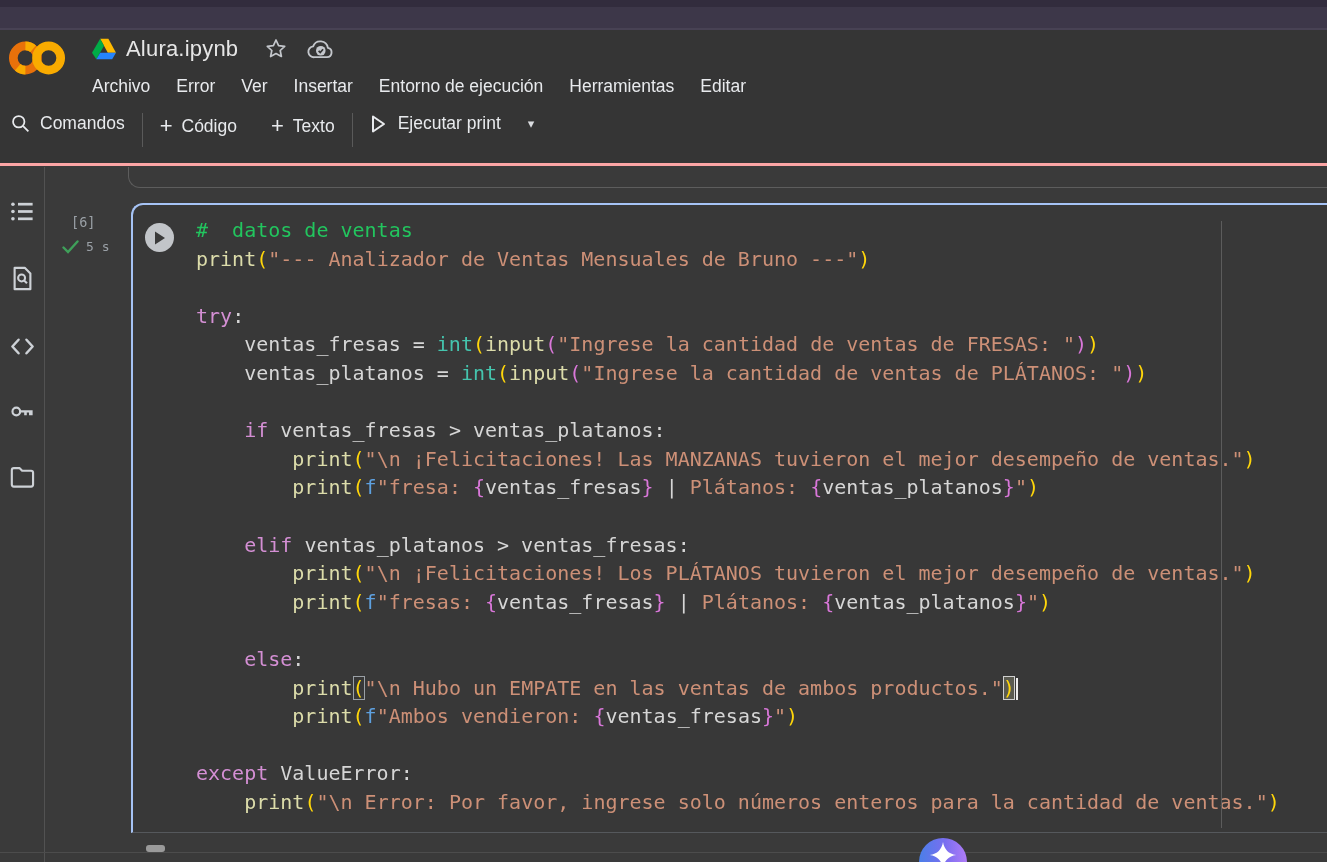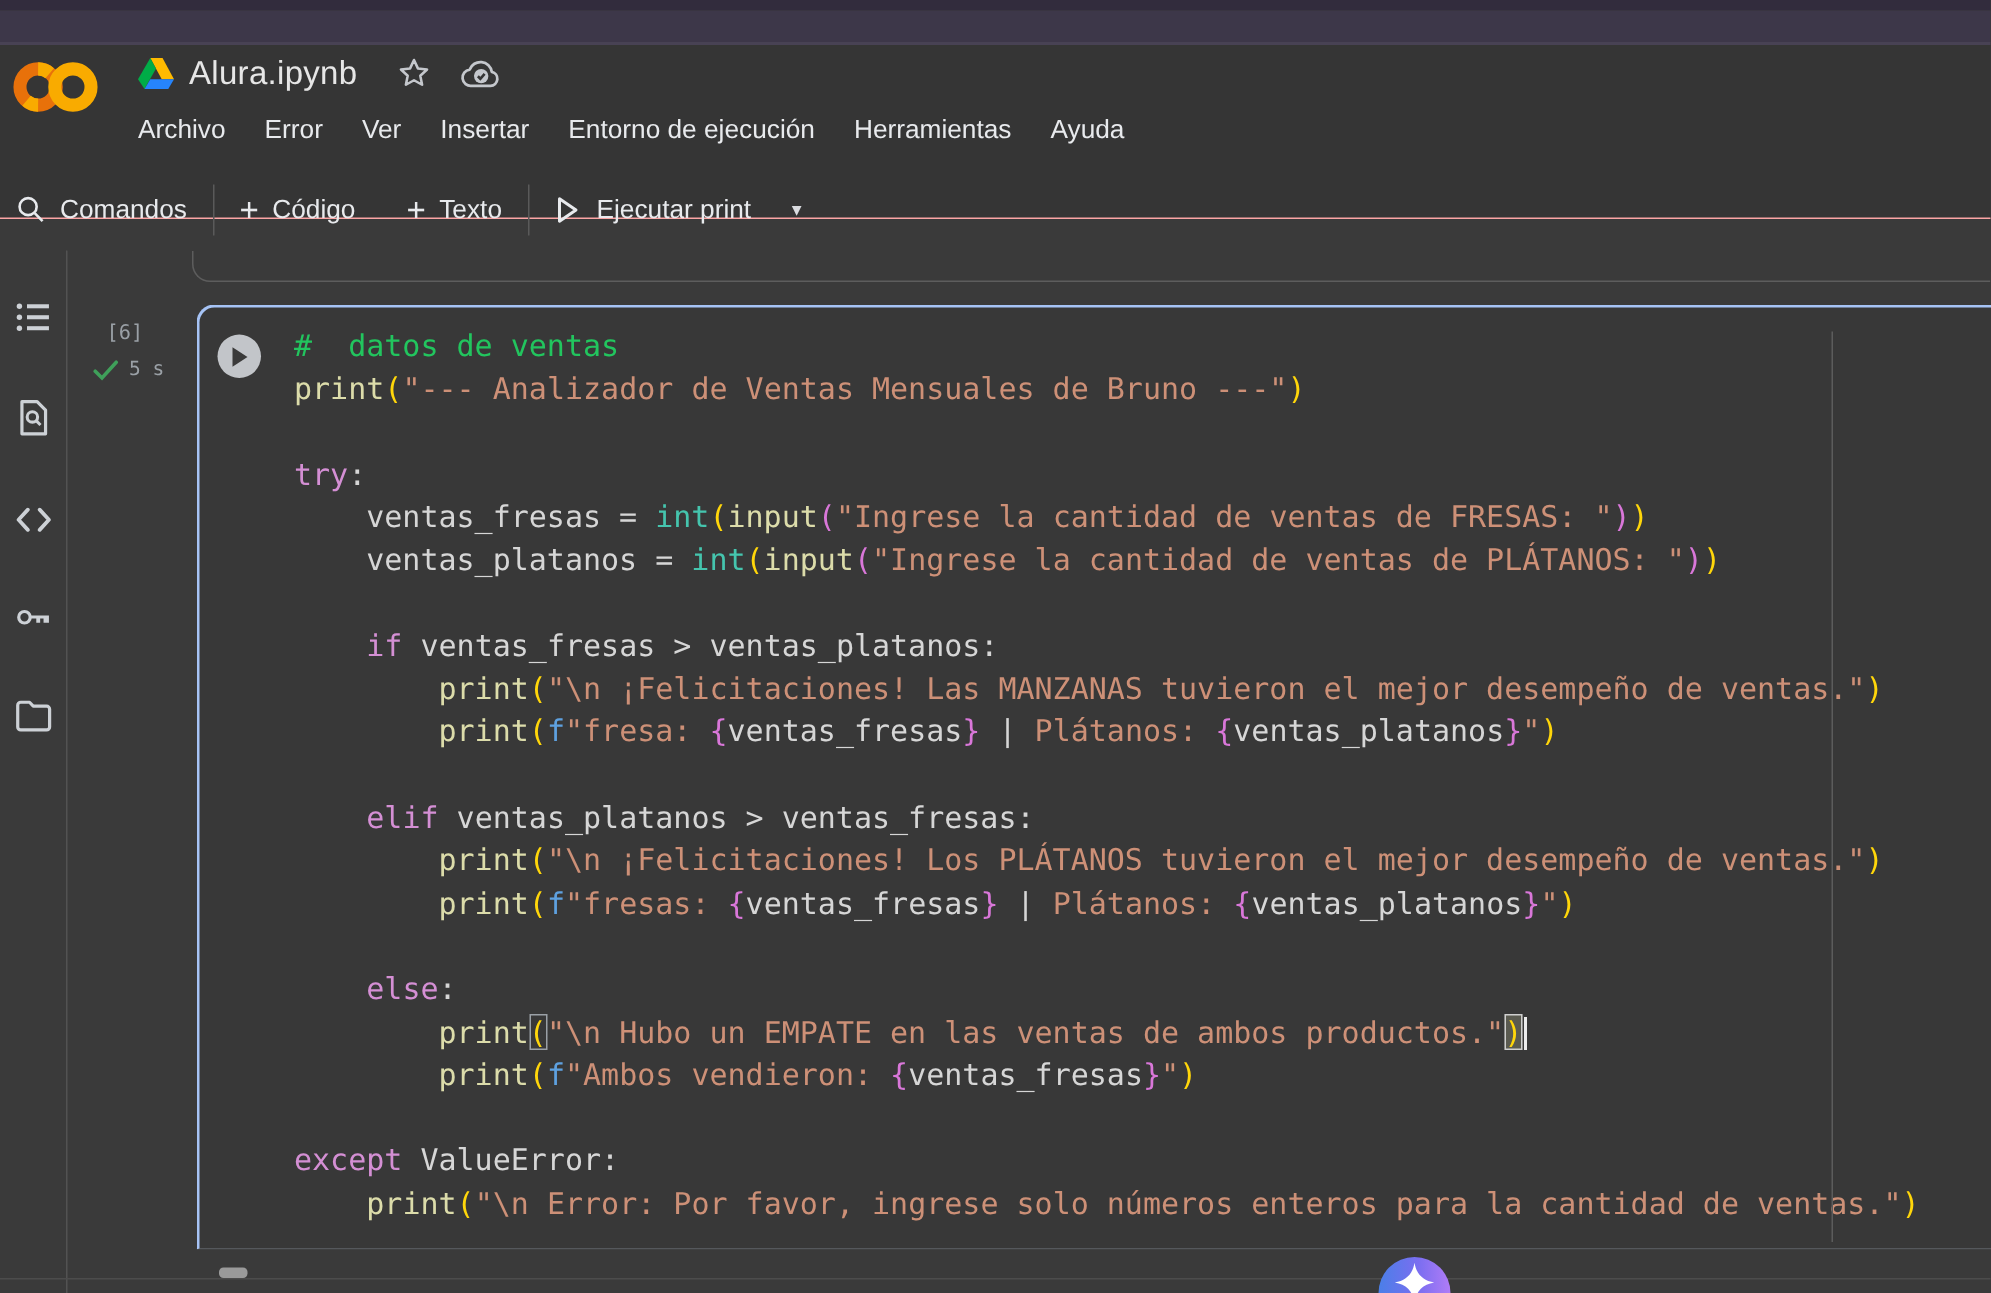--- a/index.html
+++ b/index.html
@@ -6,34 +6,34 @@
   html,body { width:1327px; height:862px; overflow:hidden; background:#3a3a3a;
               font-family:"Liberation Sans", sans-serif; }
 
   
   #top-strip { position:absolute; left:0; top:0; width:1327px; height:30px; }
   #top-strip .b1 { position:absolute; left:0; top:0; width:100%; height:7px; background:#322c3d; }
   #top-strip .b2 { position:absolute; left:0; top:7px; width:100%; height:21px; background:#3d3749; }
   #top-strip .b3 { position:absolute; left:0; top:28px; width:100%; height:2px; background:#484254; }
 
   
-  #header { position:absolute; left:0; top:30px; width:1327px; height:116px;
-            background:#353535; border-bottom:1px solid #fca5a5; }
+  #header { position:absolute; left:0; top:30px; width:1327px; height:136px;
+            background:#353535; border-bottom:3px solid #fca5a5; }
   #colab-logo { position:absolute; left:8px; top:8px; width:58px; height:40px; cursor:pointer; }
   #title-row { position:absolute; left:92px; top:2px; height:34px; display:flex; align-items:center; }
   #drive-icon { width:24px; height:22px; margin-right:10px; }
   #nb-title { color:#e6e6e6; font-size:22px; letter-spacing:.2px; }
   #star-icon { margin-left:26px; }
   #cloud-icon { margin-left:18px; }
   #menu-row { position:absolute; left:92px; top:46px; display:flex; gap:26px; }
   .menu-item { color:#e8eaed; font-size:17.5px; cursor:pointer; white-space:nowrap; }
 
   
   #toolbar { position:absolute; left:0; top:83px; width:100%; height:53px;
-             display:flex; align-items:center; color:#e8eaed; font-size:17.5px; }
+             display:flex; align-items:flex-start; color:#e8eaed; font-size:17.5px; }
   .tb-group { display:flex; align-items:center; cursor:pointer; }
   .tb-divider { width:1px; height:34px; background:#5a5a5a; margin:0 17px; }
   .plus-glyph { font-size:22px; font-weight:400; margin-right:9px; color:#e8eaed; }
   #commands-group { margin-left:10px; }
   #commands-group svg { margin-right:9px; }
   #runall-group svg.play { margin-right:11px; }
   #runall-caret { margin-left:27px; font-size:13px; color:#dadce0; }
 
   
   #rail { position:absolute; left:0; top:167px; width:45px; height:695px;
@@ -117,21 +117,21 @@
     </svg>
   </div>
 
   <div id="menu-row">
       <span class="menu-item">Archivo</span>
       <span class="menu-item">Error</span>
       <span class="menu-item">Ver</span>
       <span class="menu-item">Insertar</span>
       <span class="menu-item">Entorno de ejecución</span>
       <span class="menu-item">Herramientas</span>
-      <span class="menu-item">Ayuda</span>
+      <span class="menu-item">Editar</span>
     </div>
 
   <div id="toolbar">
     <div class="tb-group" id="commands-group">
       <svg width="21" height="21" viewBox="0 0 24 24">
         <circle cx="10" cy="10" r="6.5" fill="none" stroke="#e8eaed" stroke-width="2"></circle>
         <line x1="15" y1="15" x2="21" y2="21" stroke="#e8eaed" stroke-width="2"></line>
       </svg>
       <span>Comandos</span>
     </div>

